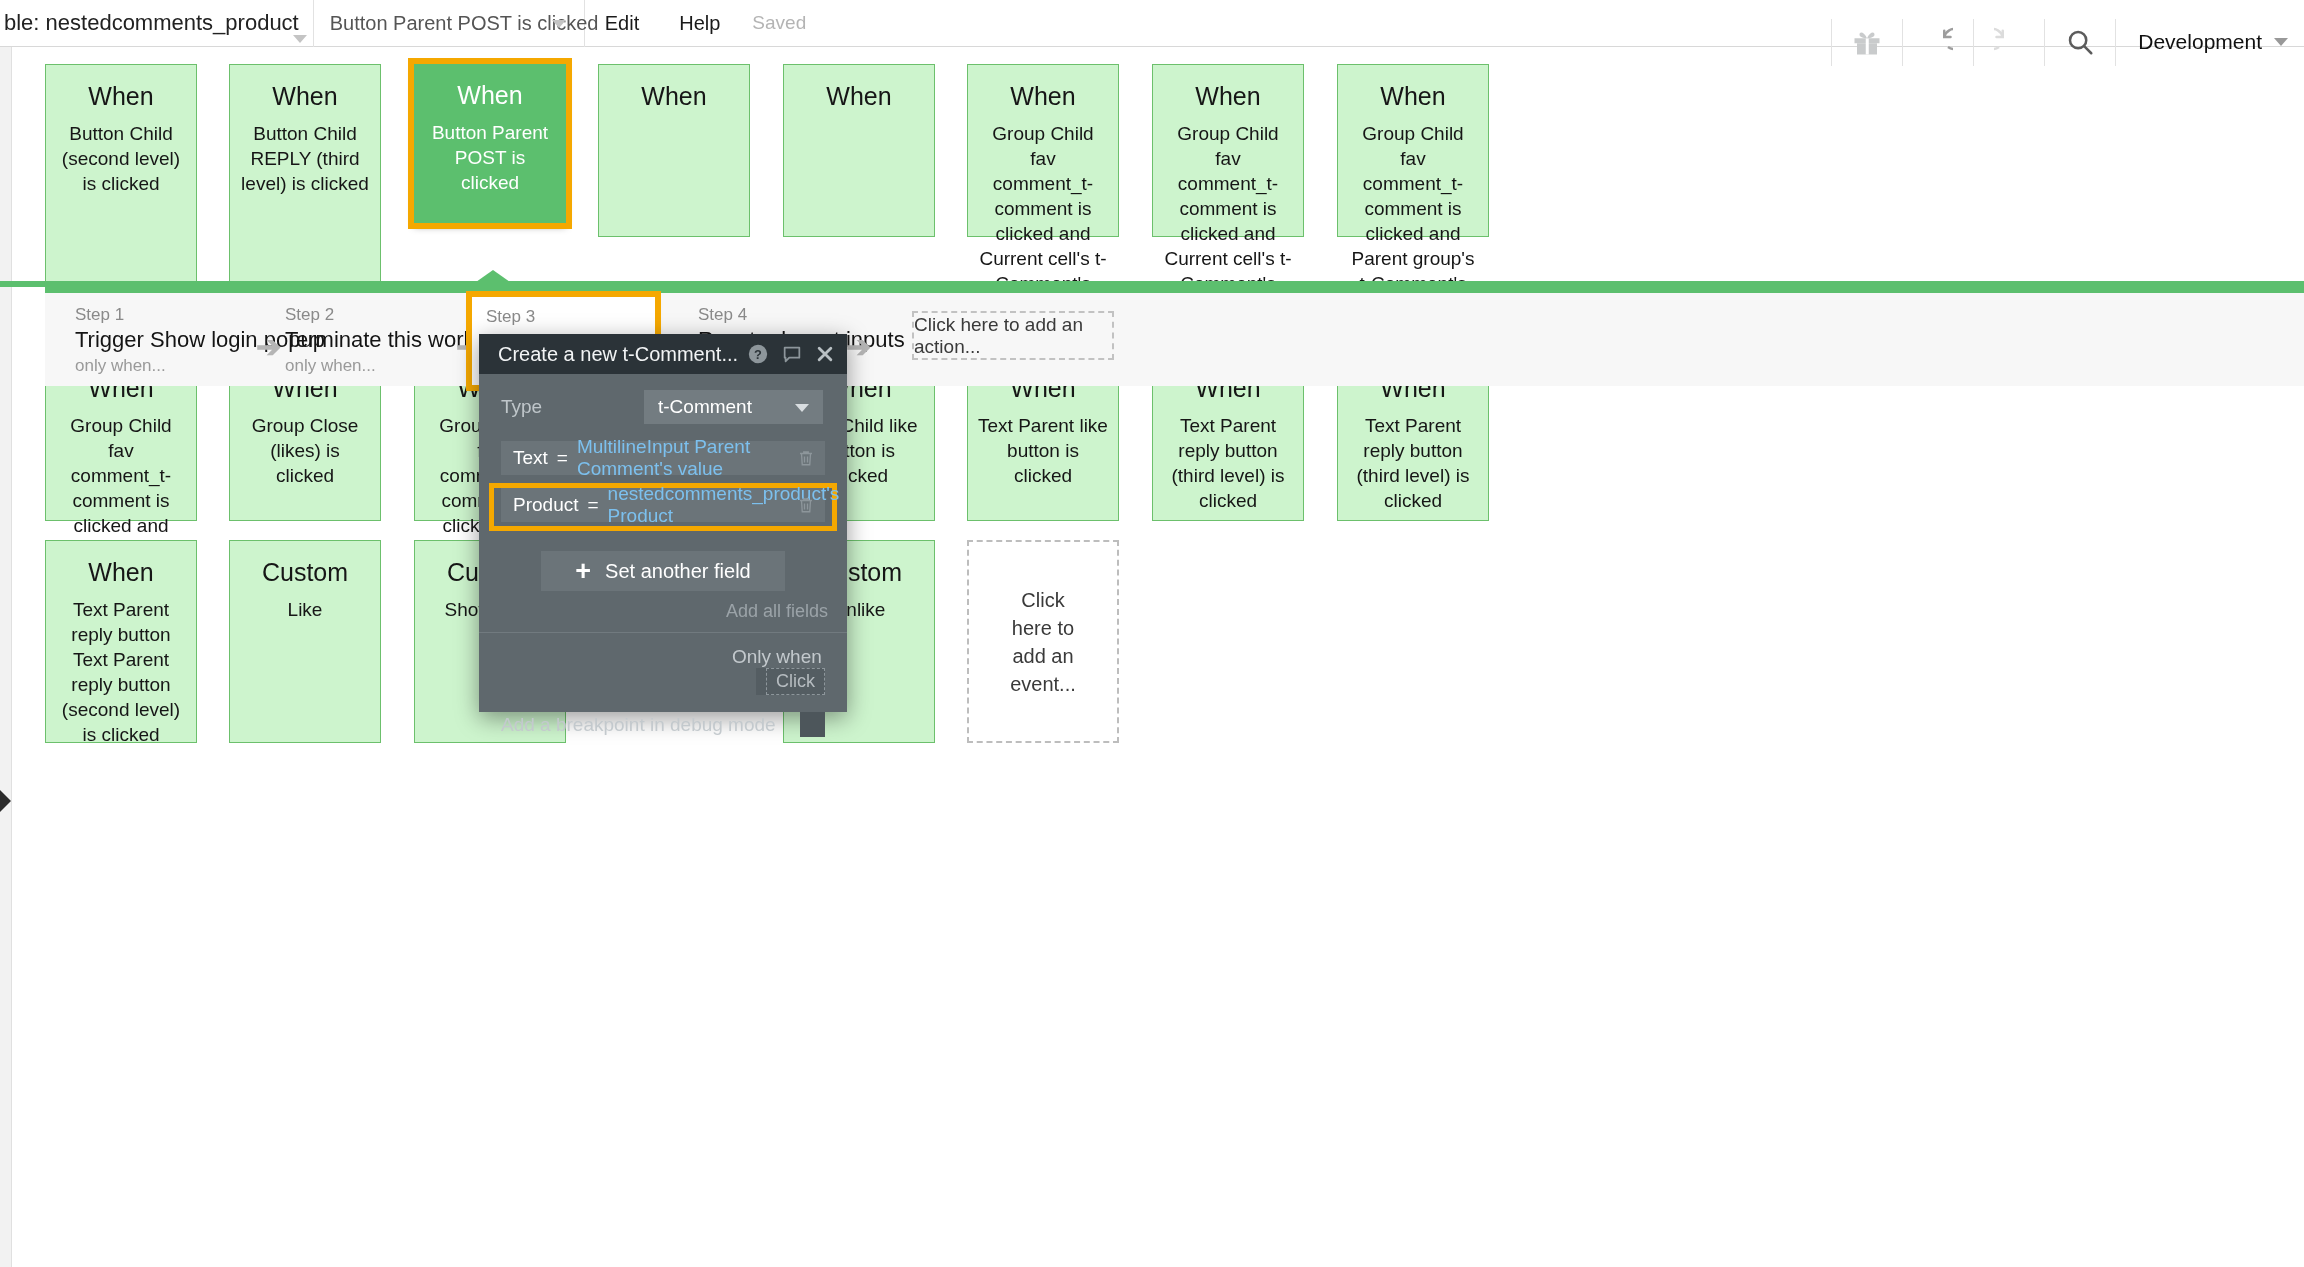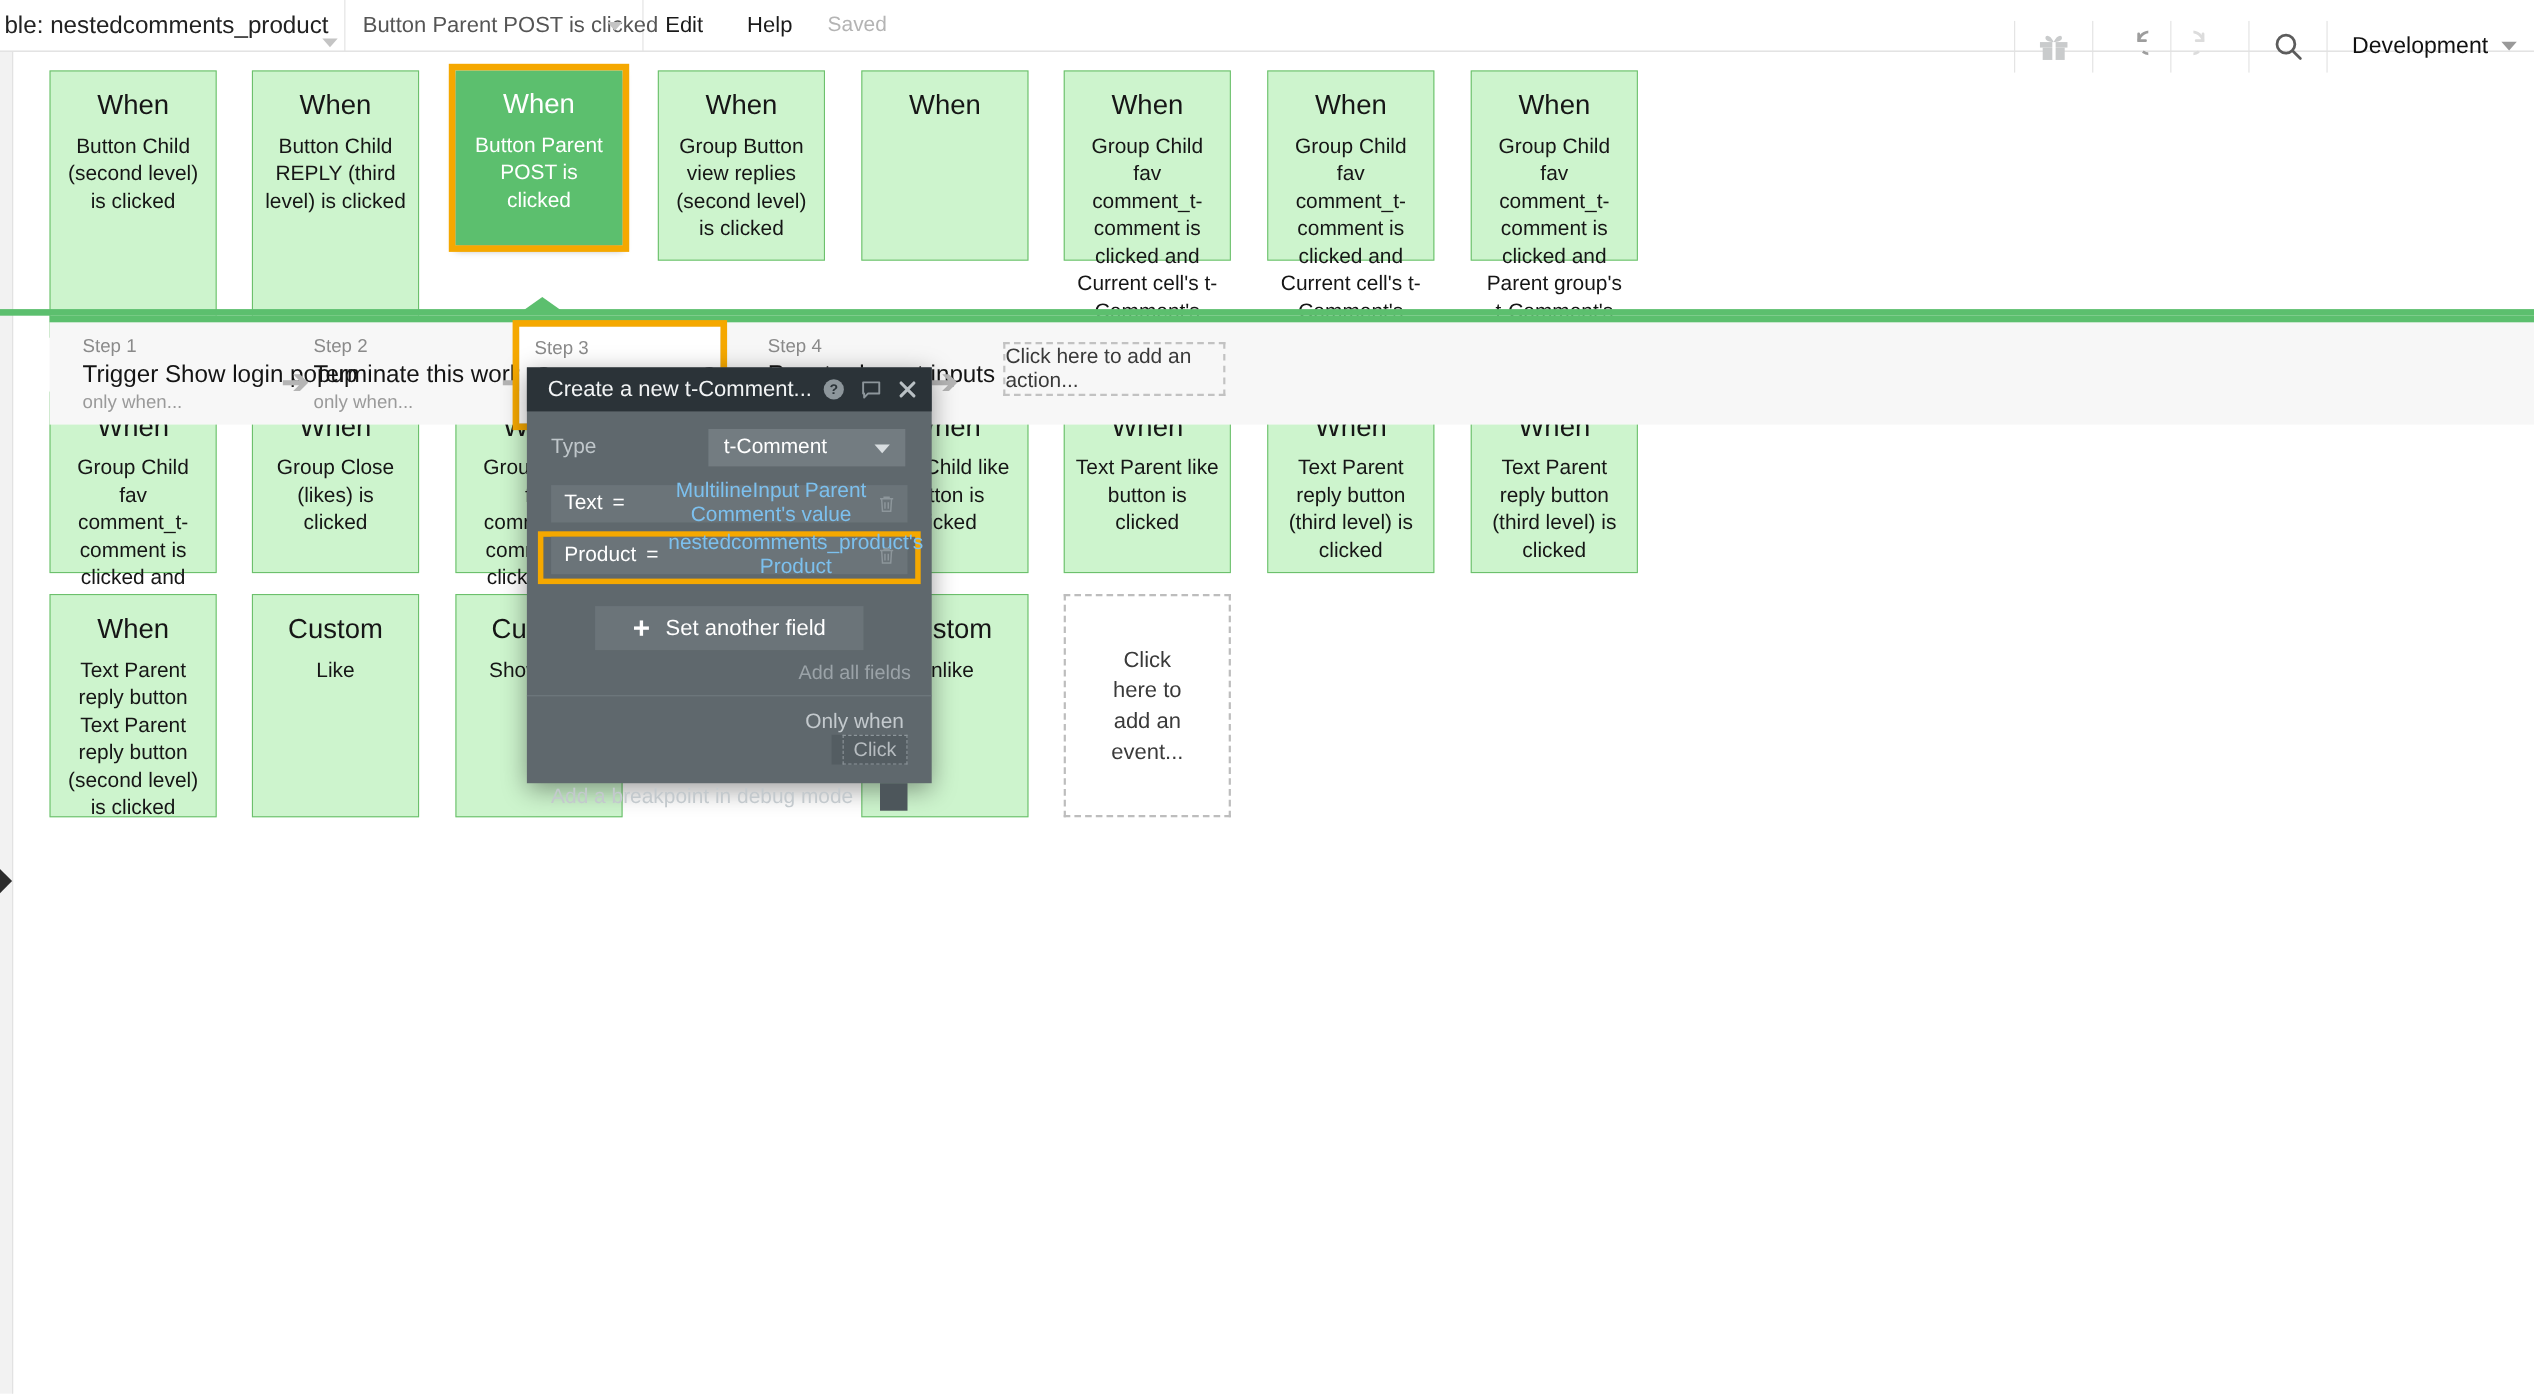--- a/index.html
+++ b/index.html
@@ -220,21 +220,21 @@
     position: relative;
     margin: 17px 22px 0 22px;
     height: 34px;
     background: #6b7479;
     display: flex; align-items: center;
     padding: 0 0 0 12px;
     font-size: 19px;
   }
   .field-row .fname { color: #ffffff; }
   .field-row .feq   { color: #ffffff; margin: 0 9px; }
-  .field-row .fval  { color: #7cc0ee; text-align: center; }
+  .field-row .fval  { color: #7cc0ee; }
   .field-row .trash { position: absolute; right: 10px; top: 7px; color: #868f94; }
   .field-wrap.highlight {
     margin: 13px 15px 0 15px;
     outline: 5px solid #f5a800;
     background: #5f686d;
     padding-bottom: 4px;
   }
   .field-wrap.highlight .field-row { margin: 4px 7px 0 7px; }
 
   #set-another {
@@ -342,21 +342,20 @@
   <div class="card" style="left:229px; top:17px; width:152px; height:243px;">
     <div class="ctitle">When</div>
     <div class="cbody">Button Child REPLY (third level) is clicked</div>
   </div>
   <div class="card selected" style="left:414px; top:17px; width:152px; height:159px;">
     <div class="ctitle">When</div>
     <div class="cbody">Button Parent POST is clicked</div>
   </div>
   <div class="card" style="left:598px; top:17px; width:152px; height:173px;">
     <div class="ctitle">When</div>
-    <div class="cbody">Group Button view replies (second level) is clicked</div>
   </div>
   <div class="card" style="left:783px; top:17px; width:152px; height:173px;">
     <div class="ctitle">When</div>
   </div>
   <div class="card" style="left:967px; top:17px; width:152px; height:173px;">
     <div class="ctitle">When</div>
     <div class="cbody">Group Child fav comment_t-comment is clicked and Current cell's t-Comment's User likes contains Current User</div>
   </div>
   <div class="card" style="left:1152px; top:17px; width:152px; height:173px;">
     <div class="ctitle">When</div>

